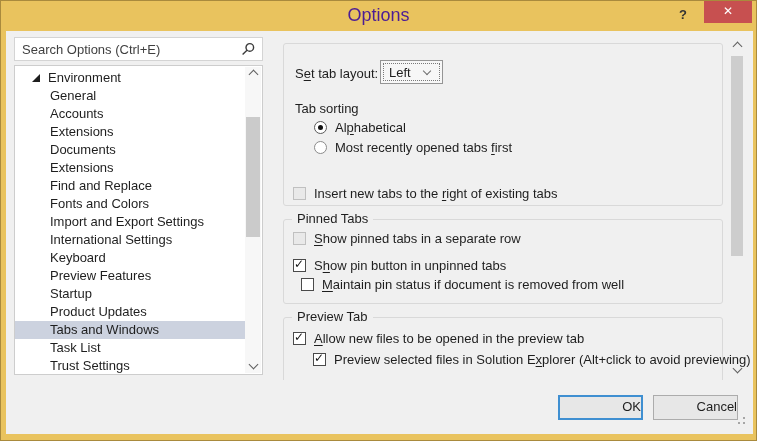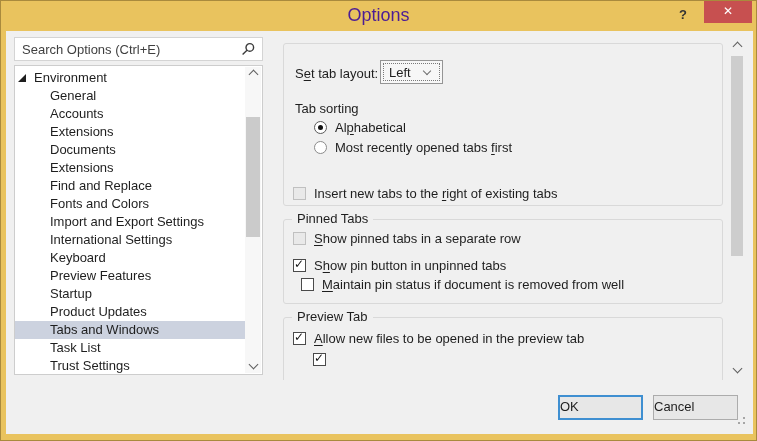--- a/index.html
+++ b/index.html
@@ -20,21 +20,21 @@
   
   .search-wrap { position:absolute; left:8px; top:6px; width:249px; height:24px; }
   .search-input { width:100%; height:100%; border:1px solid #d4d4d4; background:#fff; padding:0 26px 0 7px; font:13px "Liberation Sans","DejaVu Sans",sans-serif; color:#1e1e1e; outline:none; }
   .search-input::placeholder { color:#3f3f3f; opacity:1; }
   .search-icon { position:absolute; right:8px; top:5px; width:14px; height:14px; }
 
   
   .tree { position:absolute; left:8px; top:34px; width:249px; height:310px; background:#fff; border:1px solid #cdcdcd; overflow:hidden; }
   .tree-rows { position:absolute; left:0; top:3px; right:17px; }
   .tree-row { height:18px; line-height:18px; white-space:nowrap; padding-left:35px; cursor:default; }
-  .tree-row.root { padding-left:2px; display:flex; align-items:center; }
+  .tree-row.root { padding-left:16px; display:flex; align-items:center; }
   .tree-row.root svg { margin-right:7px; }
   .tree-row.selected { background:#ccd2df; }
 
   
   .sb { position:absolute; background:#f7f7f7; }
   .sb-thumb { position:absolute; background:#cbcbcb; }
   .chev { position:absolute; left:0; width:100%; height:14px; }
   .chev::before { content:""; display:block; width:6px; height:6px; margin:4px auto 0; border-left:1.5px solid #5f5f5f; border-top:1.5px solid #5f5f5f; }
   .chev.up::before { transform:rotate(45deg); }
   .chev.down::before { transform:rotate(225deg); margin-top:2px; }
@@ -65,21 +65,21 @@
   .radio { width:13px; height:13px; border:1px solid #8b8b8b; border-radius:50%; background:#fff; position:relative; flex:none; }
   .radio.selected { border-color:#5a5a5a; }
   .radio.selected::after { content:""; position:absolute; left:3px; top:3px; width:5px; height:5px; border-radius:50%; background:#111; }
   .radio + .lbl, .checkbox + .lbl { margin-left:8px; }
 
   .checkbox { width:13px; height:13px; border:1px solid #4a4a4a; background:#fff; position:relative; flex:none; }
   .checkbox.checked::after { content:"✓"; position:absolute; left:0; top:-3px; font-family:"DejaVu Sans",sans-serif; font-size:12px; font-weight:bold; color:#141414; }
   .checkbox.disabled { border-color:#c0c0c0; background:#e9e9e9; }
 
   
-  .btn { position:absolute; top:364px; width:85px; height:25px; background:#e7e7e7; border:1px solid #acacac; text-align:left; line-height:22px; cursor:default; }
+  .btn { position:absolute; top:364px; width:85px; height:25px; background:#e7e7e7; border:1px solid #acacac; text-align:right; line-height:22px; cursor:default; }
   .btn.ok { left:552px; border:2px solid #3f8fd1; line-height:20px; }
   .btn.cancel { left:647px; }
   .grip { position:absolute; right:8px; bottom:10px; width:2px; height:2px; background:#a6a6a6; box-shadow:-5px 0 #a6a6a6, 0 -5px #a6a6a6; }
 </style>
 </head>
 <body>
 
 <div class="window">
 
   <div class="titlebar">
@@ -178,20 +178,21 @@
 
       <div class="group g-prev">
         <span class="group-title">Preview Tab</span>
 
         <div class="choice-row" style="left:9px; top:12px;">
           <span class="checkbox checked"></span>
           <span class="lbl"><span></span><span class="mn">A</span><span>llow new files to be opened in the preview tab</span></span>
         </div>
         <div class="choice-row" style="left:29px; top:33px;">
           <span class="checkbox checked"></span>
+          <span class="lbl"><span>Preview selected files in Solution E</span><span class="mn">x</span><span>plorer (Alt+click to avoid previewing)</span></span>
         </div>
       </div>
 
       <div class="sb panel-sb">
         <div class="chev up" style="top:0;"></div>
         <div class="sb-thumb"></div>
         <div class="chev down" style="bottom:0;"></div>
       </div>
     </div>
 

